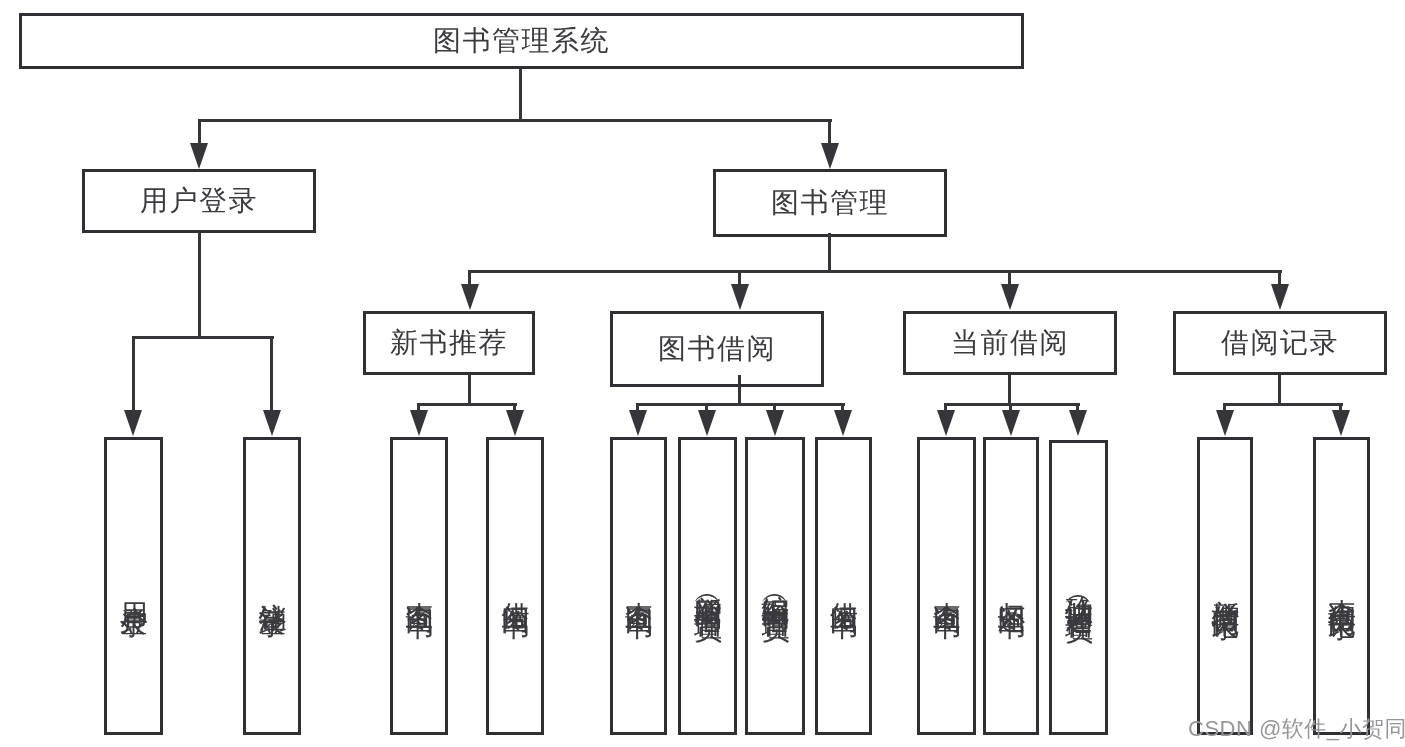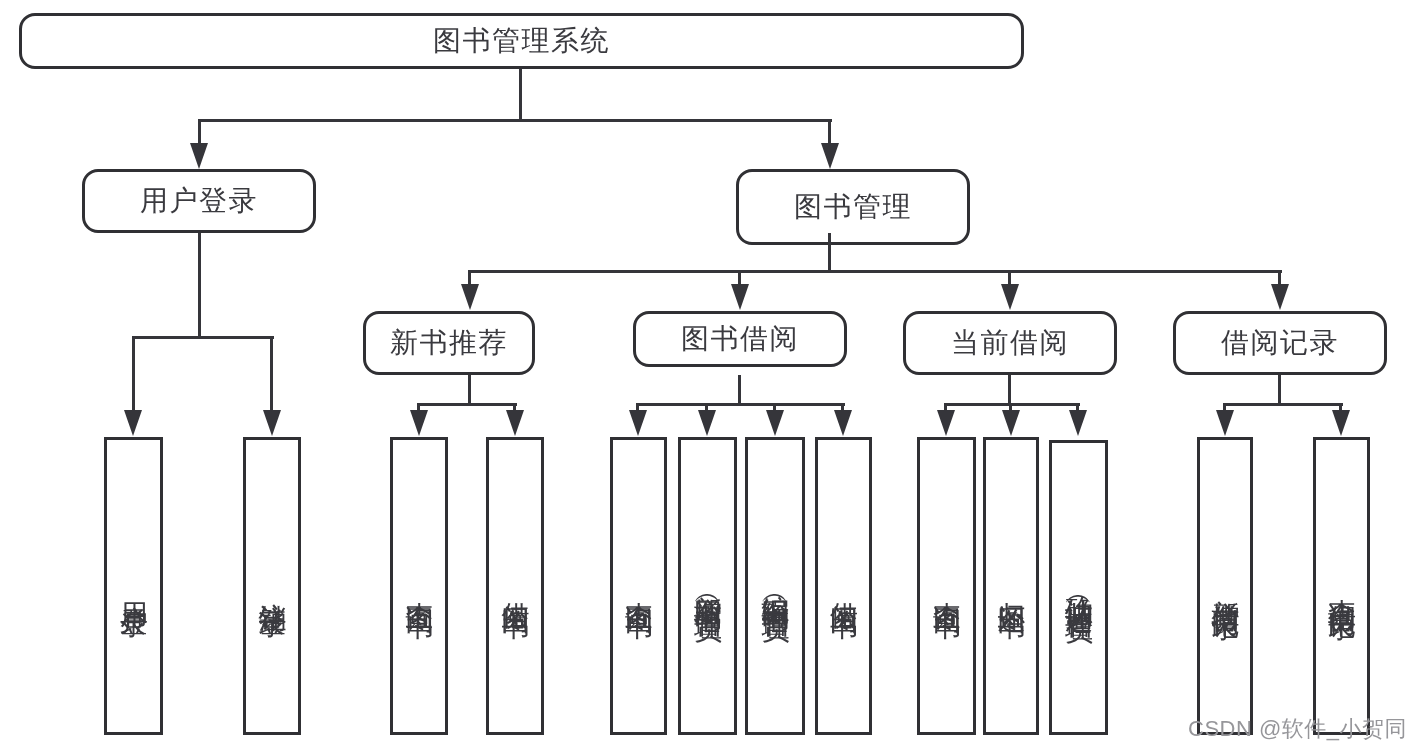--- a/index.html
+++ b/index.html
@@ -6,21 +6,21 @@
   html,body { background:#ffffff; }
   .canvas {
     position:relative; width:1405px; height:747px; background:#ffffff;
     font-family:"Liberation Sans","DejaVu Sans",sans-serif; overflow:hidden;
   }
   .box {
     position:absolute; border:3px solid #303034; background:#ffffff;
     display:flex; align-items:center; justify-content:center;
     color:#3a3a3f;
   }
-  .hbox { font-size:28px; letter-spacing:1.5px;border-radius:16px; }
+  .hbox { font-size:28px; letter-spacing:1.5px; }
   .vbox {
     font-size:28px; letter-spacing:3px; line-height:1;
     writing-mode:vertical-lr; text-orientation:mixed;
   }
   .line { position:absolute; background:#35353a; }
   .arr  {
     position:absolute; width:0; height:0;
     border-left:9px solid transparent; border-right:9px solid transparent;
     border-top:26px solid #35353a;
   }
@@ -41,21 +41,21 @@
   <div class="line" style="left:519px;top:69px;width:3px;height:52px"></div>
   <div class="line" style="left:198px;top:119px;width:634px;height:3px"></div>
   <div class="line" style="left:198px;top:119px;width:3px;height:27px"></div>
   <div class="line" style="left:828px;top:119px;width:3px;height:27px"></div>
   <div class="arr" style="left:190px;top:143px"></div>
   <div class="arr" style="left:821px;top:143px"></div>
 
   <div class="box hbox" style="left:82px;top:169px;width:234px;height:64px">
     <span>用户登录</span>
   </div>
-  <div class="box hbox" style="left:736px;top:169px;width:234px;height:76px">
+  <div class="box hbox" style="left:713px;top:169px;width:234px;height:68px">
     <span>图书管理</span>
   </div>
 
   <div class="line" style="left:198px;top:233px;width:3px;height:105px"></div>
   <div class="line" style="left:132px;top:336px;width:142px;height:3px"></div>
   <div class="line" style="left:132px;top:336px;width:3px;height:76px"></div>
   <div class="line" style="left:270px;top:336px;width:3px;height:76px"></div>
   <div class="arr" style="left:124px;top:410px"></div>
   <div class="arr" style="left:263px;top:410px"></div>
 
@@ -66,21 +66,21 @@
   <div class="line" style="left:1008px;top:270px;width:3px;height:16px"></div>
   <div class="line" style="left:1278px;top:270px;width:3px;height:16px"></div>
   <div class="arr" style="left:461px;top:284px"></div>
   <div class="arr" style="left:731px;top:284px"></div>
   <div class="arr" style="left:1001px;top:284px"></div>
   <div class="arr" style="left:1271px;top:284px"></div>
 
   <div class="box hbox" style="left:363px;top:311px;width:172px;height:64px">
     <span>新书推荐</span>
   </div>
-  <div class="box hbox" style="left:633px;top:311px;width:214px;height:56px">
+  <div class="box hbox" style="left:610px;top:311px;width:214px;height:76px">
     <span>图书借阅</span>
   </div>
   <div class="box hbox" style="left:903px;top:311px;width:214px;height:64px">
     <span>当前借阅</span>
   </div>
   <div class="box hbox" style="left:1173px;top:311px;width:214px;height:64px">
     <span>借阅记录</span>
   </div>
 
   <div class="line" style="left:468px;top:375px;width:3px;height:30px"></div>

